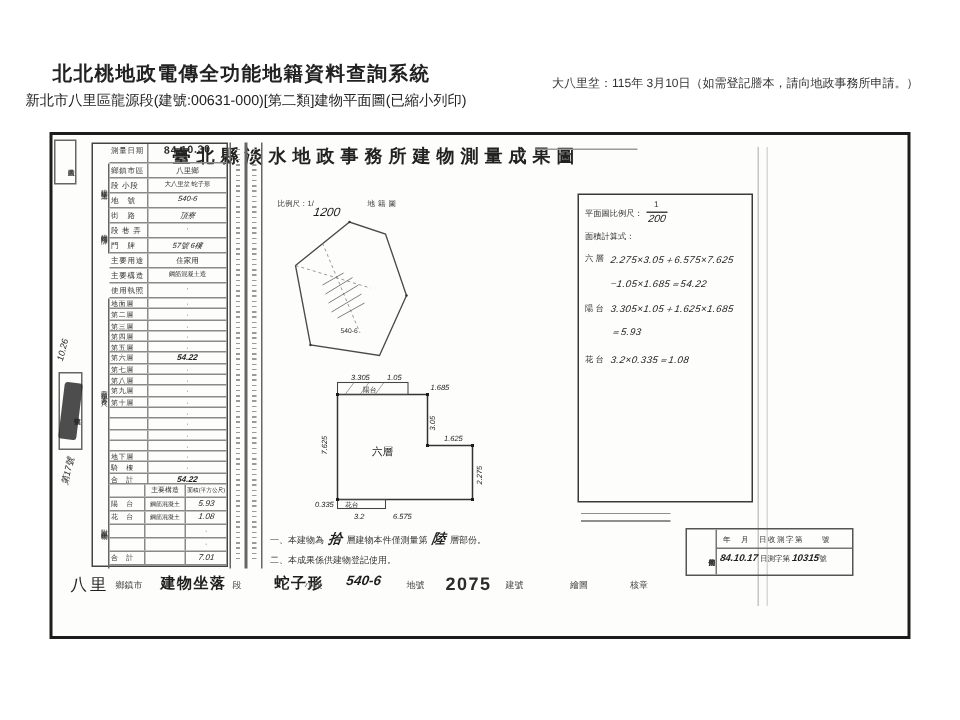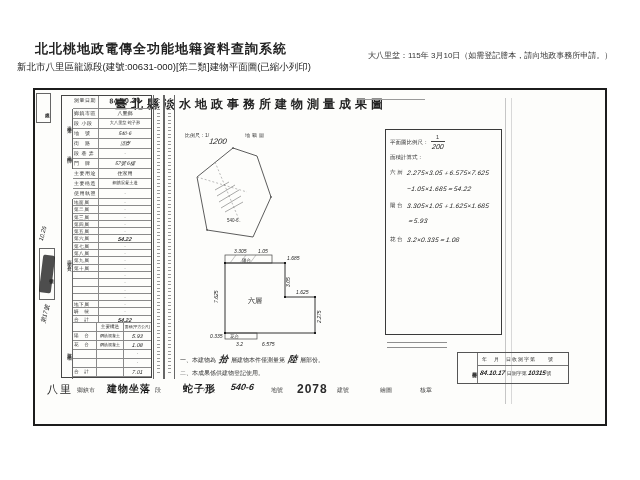--- a/index.html
+++ b/index.html
@@ -366,19 +366,19 @@
 
   <div class="strip">
     <span class="abs s-big" style="left:12px;">八里</span>
     <span class="abs s-sm" style="left:42px;">鄉鎮市</span>
     <span class="abs s-mid" style="left:72px;">建物坐落</span>
     <span class="abs s-sm" style="left:120px;">段</span>
     <span class="abs s-mid" style="left:148px;">蛇子形</span>
     <span class="abs s-sm" style="left:168px;">小段</span>
     <span class="abs s-num hw" style="left:196px; top:292px;">540-6</span>
     <span class="abs s-sm" style="left:236px;">地號</span>
-    <span class="abs s-bno" style="left:262px;">2078</span>
+    <span class="abs s-bno" style="left:262px;">2075</span>
     <span class="abs s-sm" style="left:302px;">建號</span>
     <span class="abs s-sm" style="left:345px;">繪圖</span>
     <span class="abs s-sm" style="left:385px;">核章</span>
   </div>
 
 </div>
 
 </body></html>

